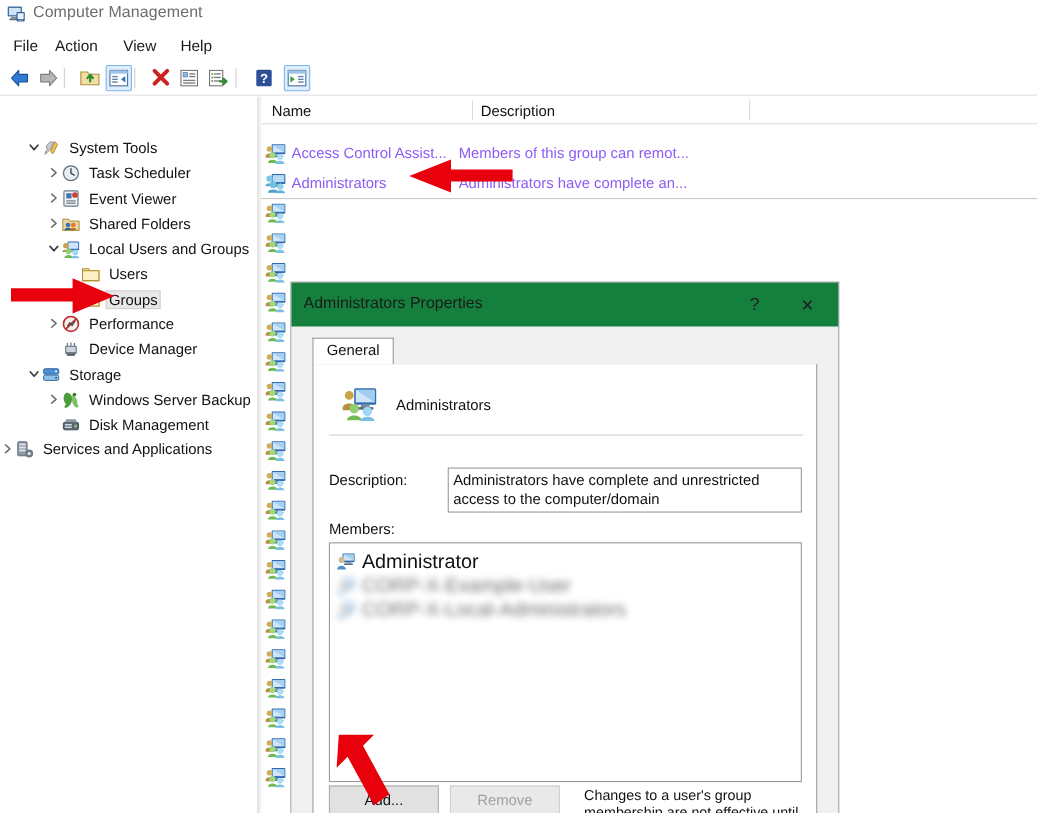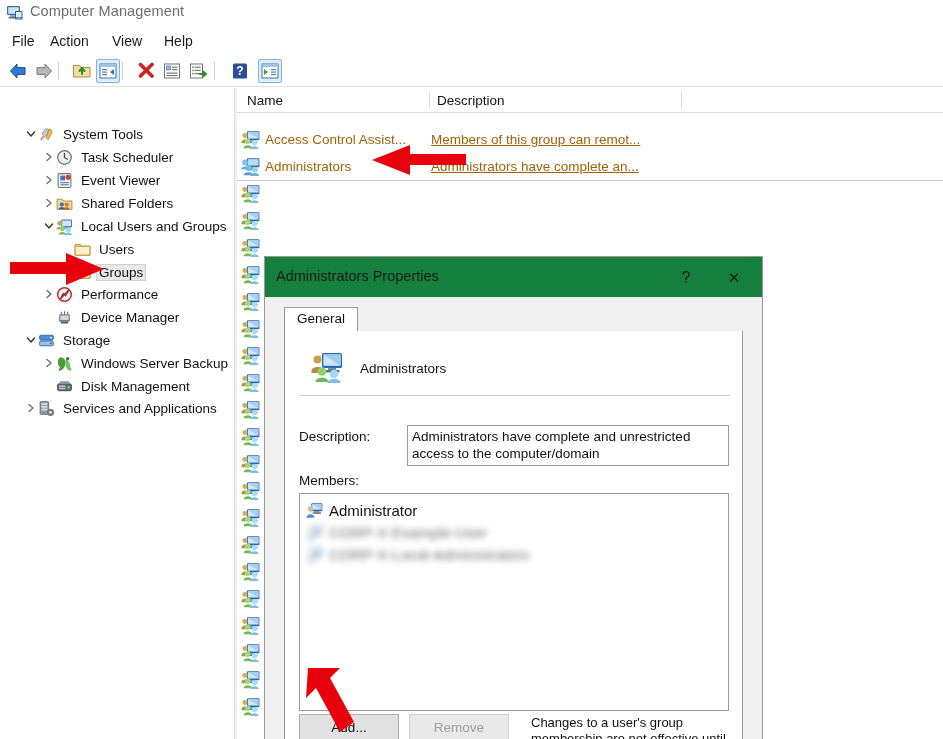--- a/index.html
+++ b/index.html
@@ -41,24 +41,24 @@
   .tnode .chev{width:14px;height:14px;display:inline-flex;align-items:center;justify-content:center;flex:0 0 14px;color:#707070;font-size:10px;}
   .tnode .ticon{width:17px;height:17px;flex:0 0 17px;margin-right:5px;position:relative;}
   .tnode .tlabel{padding:1px 3px;}
   .tnode.selected .tlabel{background:#e8e8e8;border:1px solid #cfcfcf;padding:0 2px;}
 
   
   .listview{position:absolute;left:237px;top:0;width:706px;height:651px;background:#fff;overflow:hidden;}
   .lv-head{position:absolute;left:0;top:0;width:850px;height:24px;background:#fff;border-bottom:1px solid #dcdcdc;}
   .lv-col{position:absolute;top:0;height:24px;display:flex;align-items:center;font-size:13.5px;color:#111;}
   .lv-coldiv{position:absolute;top:3px;width:1px;height:18px;background:#dcdcdc;}
-  .lv-row{position:absolute;left:0;width:706px;height:27px;display:flex;align-items:center;white-space:nowrap;font-size:13.5px;color:#a16207;}
+  .lv-row{position:absolute;left:0;width:706px;height:27px;display:flex;align-items:center;white-space:nowrap;font-size:13.5px;color:#8b5cf6;}
   .lv-row .ricon{width:19px;height:19px;flex:0 0 19px;margin-left:4px;margin-right:5px;position:relative;}
   .lv-row .rname{width:168px;overflow:hidden;}
-  .lv-row .rdesc{position:absolute;left:194px;text-decoration:underline;}
+  .lv-row .rdesc{position:absolute;left:180px;}
   .lv-row.underline{border-bottom:1px solid #c8c8c8;}
 
   
   .dialog{position:absolute;left:264px;top:168px;width:499px;height:565px;
           background:#f0f0f0;border:1px solid #9a9a9a;box-sizing:border-box;
           box-shadow:0 0 0 0 rgba(0,0,0,0);}
   .dlg-title{position:absolute;left:0;top:0;width:497px;height:40px;background:#15803d;}
   .dlg-title .dt-text{position:absolute;left:11px;top:11px;font-size:14.5px;color:#1a1a1a;}
   .dlg-help{position:absolute;right:62px;top:8px;width:28px;height:26px;display:flex;align-items:center;justify-content:center;font-size:16px;color:#222;}
   .dlg-close{position:absolute;right:8px;top:8px;width:40px;height:26px;display:flex;align-items:center;justify-content:center;}
@@ -74,21 +74,21 @@
   .grp-icon{position:absolute;left:25px;top:20px;width:34px;height:32px;}
   .grp-name{position:absolute;left:75px;top:30px;font-size:13.5px;color:#111;}
   .hr{position:absolute;left:14px;top:64px;width:431px;height:1px;background:#d0d0d0;}
 
   .lbl{position:absolute;font-size:13.5px;color:#111;}
   .descbox{position:absolute;left:122px;top:94px;width:322px;height:41px;
            border:1px solid #9a9a9a;background:#fff;box-sizing:border-box;
            padding:2px 4px;font-size:13.5px;line-height:17px;color:#111;}
   .memberbox{position:absolute;left:14px;top:162px;width:430px;height:218px;
              border:1px solid #9a9a9a;background:#fff;box-sizing:border-box;overflow:hidden;}
-  .mrow{position:absolute;left:6px;height:20px;display:flex;align-items:center;font-size:15px;color:#111;}
+  .mrow{position:absolute;left:6px;height:20px;display:flex;align-items:center;font-size:18px;color:#111;}
   .mrow .micon{width:17px;height:17px;flex:0 0 17px;margin-right:6px;position:relative;}
   .blurred{filter:blur(3.4px);opacity:.62;}
 
   .btn{position:absolute;box-sizing:border-box;background:#e1e1e1;border:1px solid #adadad;
        font-size:13.5px;color:#111;display:flex;align-items:center;justify-content:center;cursor:default;}
   .btn.disabled{color:#a0a0a0;background:#e9e9e9;border-color:#cfcfcf;}
 
   .note{position:absolute;left:246px;top:384px;width:205px;font-size:13px;line-height:16px;color:#111;}
 
   
@@ -396,21 +396,21 @@
           </span>
           <span class="ticon">
             <svg width="17" height="17" viewBox="0 0 16 16">
               <path d="M4 2 C1 4 1 9 4 12 C2 13 2 14.5 3.5 15 C6.5 14 9 11 9 7 C9 4 7 2 4 2 Z" fill="#4e9b3d"></path>
               <path d="M9 4 C12 5 14 8 13.5 12 C15 12.5 15 14 13 14.8 C10 13.5 8.5 10 9 6 Z" fill="#7bc265"></path>
               <circle cx="11" cy="3.5" r="1.6" fill="#3d7d2f"></circle>
             </svg>
           </span>
           <span class="tlabel">Windows Server Backup</span>
         </div>
-        <div class="tnode" style="top: 309px; padding-left: 24px;">
+        <div class="tnode" style="top: 309px; ">
           <span class="chev">
             <svg width="10" height="10" viewBox="0 0 10 10">
               <path d="M3 1.5 L7 5 L3 8.5" fill="none" stroke="#6e6e6e" stroke-width="1.4" stroke-linecap="round" stroke-linejoin="round"></path>
             </svg>
           </span>
           <span class="ticon">
             <svg width="17" height="17" viewBox="0 0 16 16">
               <rect x="2" y="1.5" width="8" height="12" rx=".8" fill="#8d99a5" stroke="#5d6873" stroke-width=".8"></rect>
               <rect x="3.2" y="3" width="5.6" height="1.6" fill="#dfe5ea"></rect>
               <rect x="3.2" y="5.6" width="5.6" height="1.6" fill="#dfe5ea"></rect>

